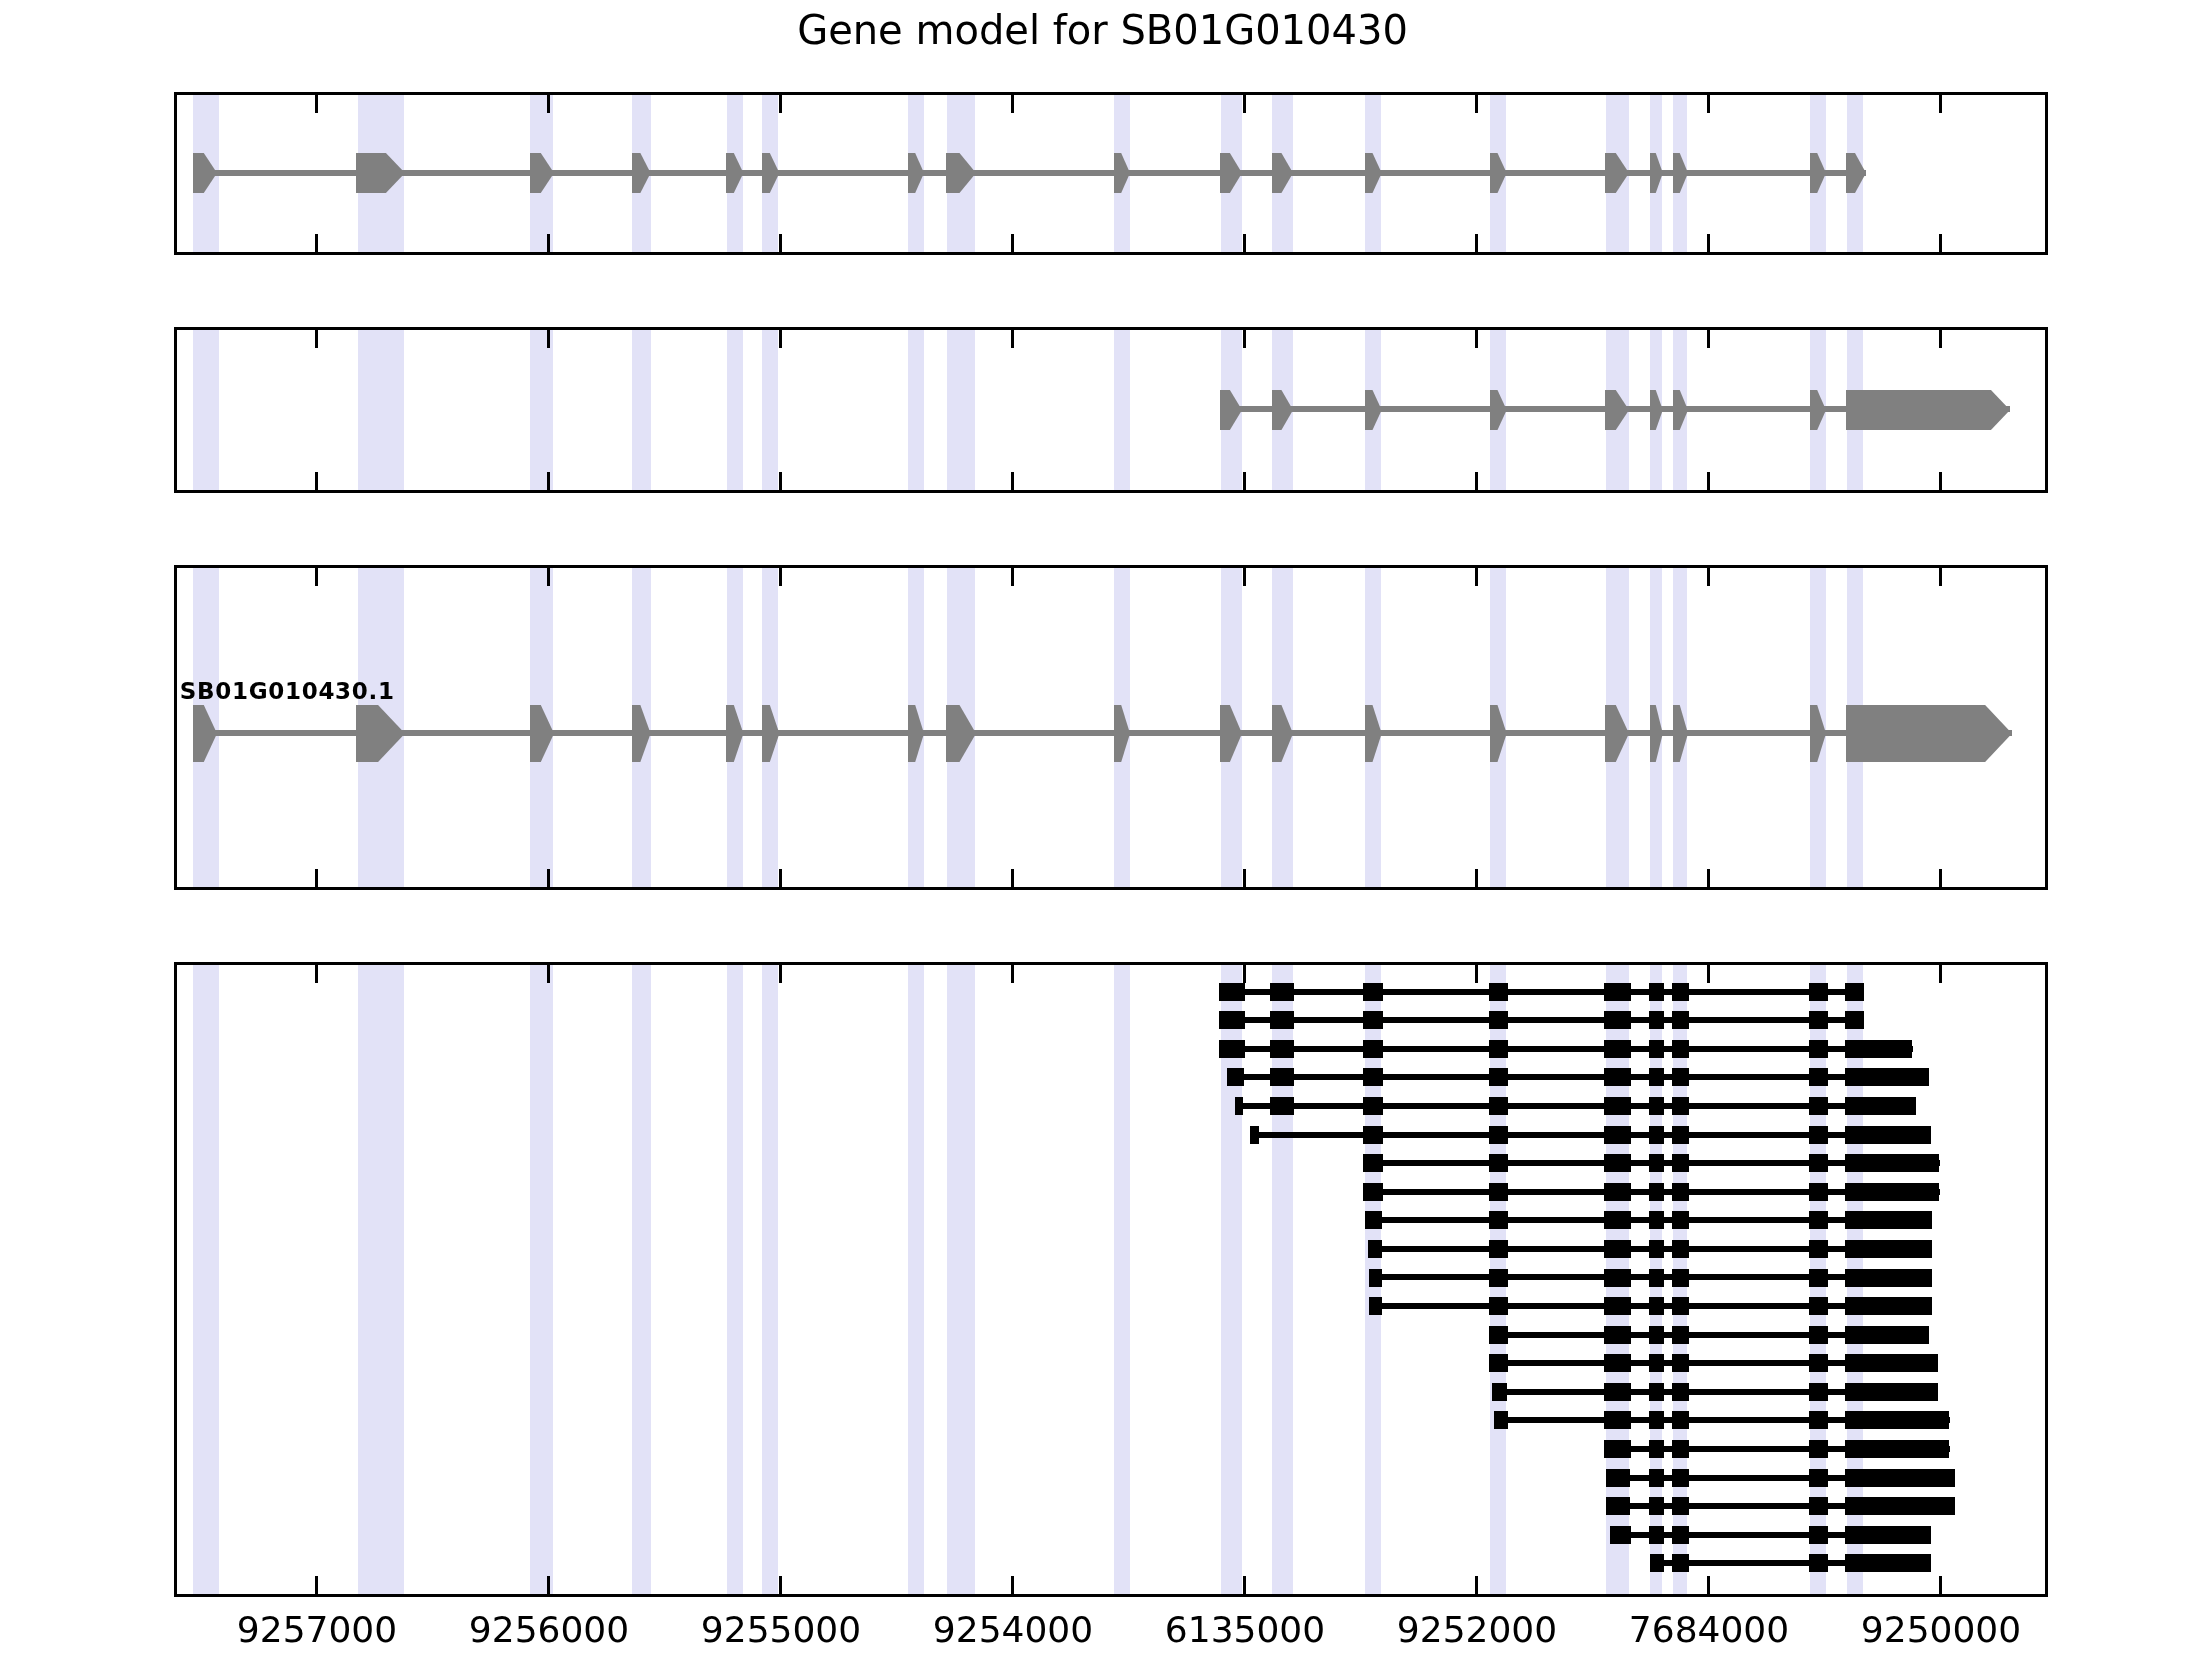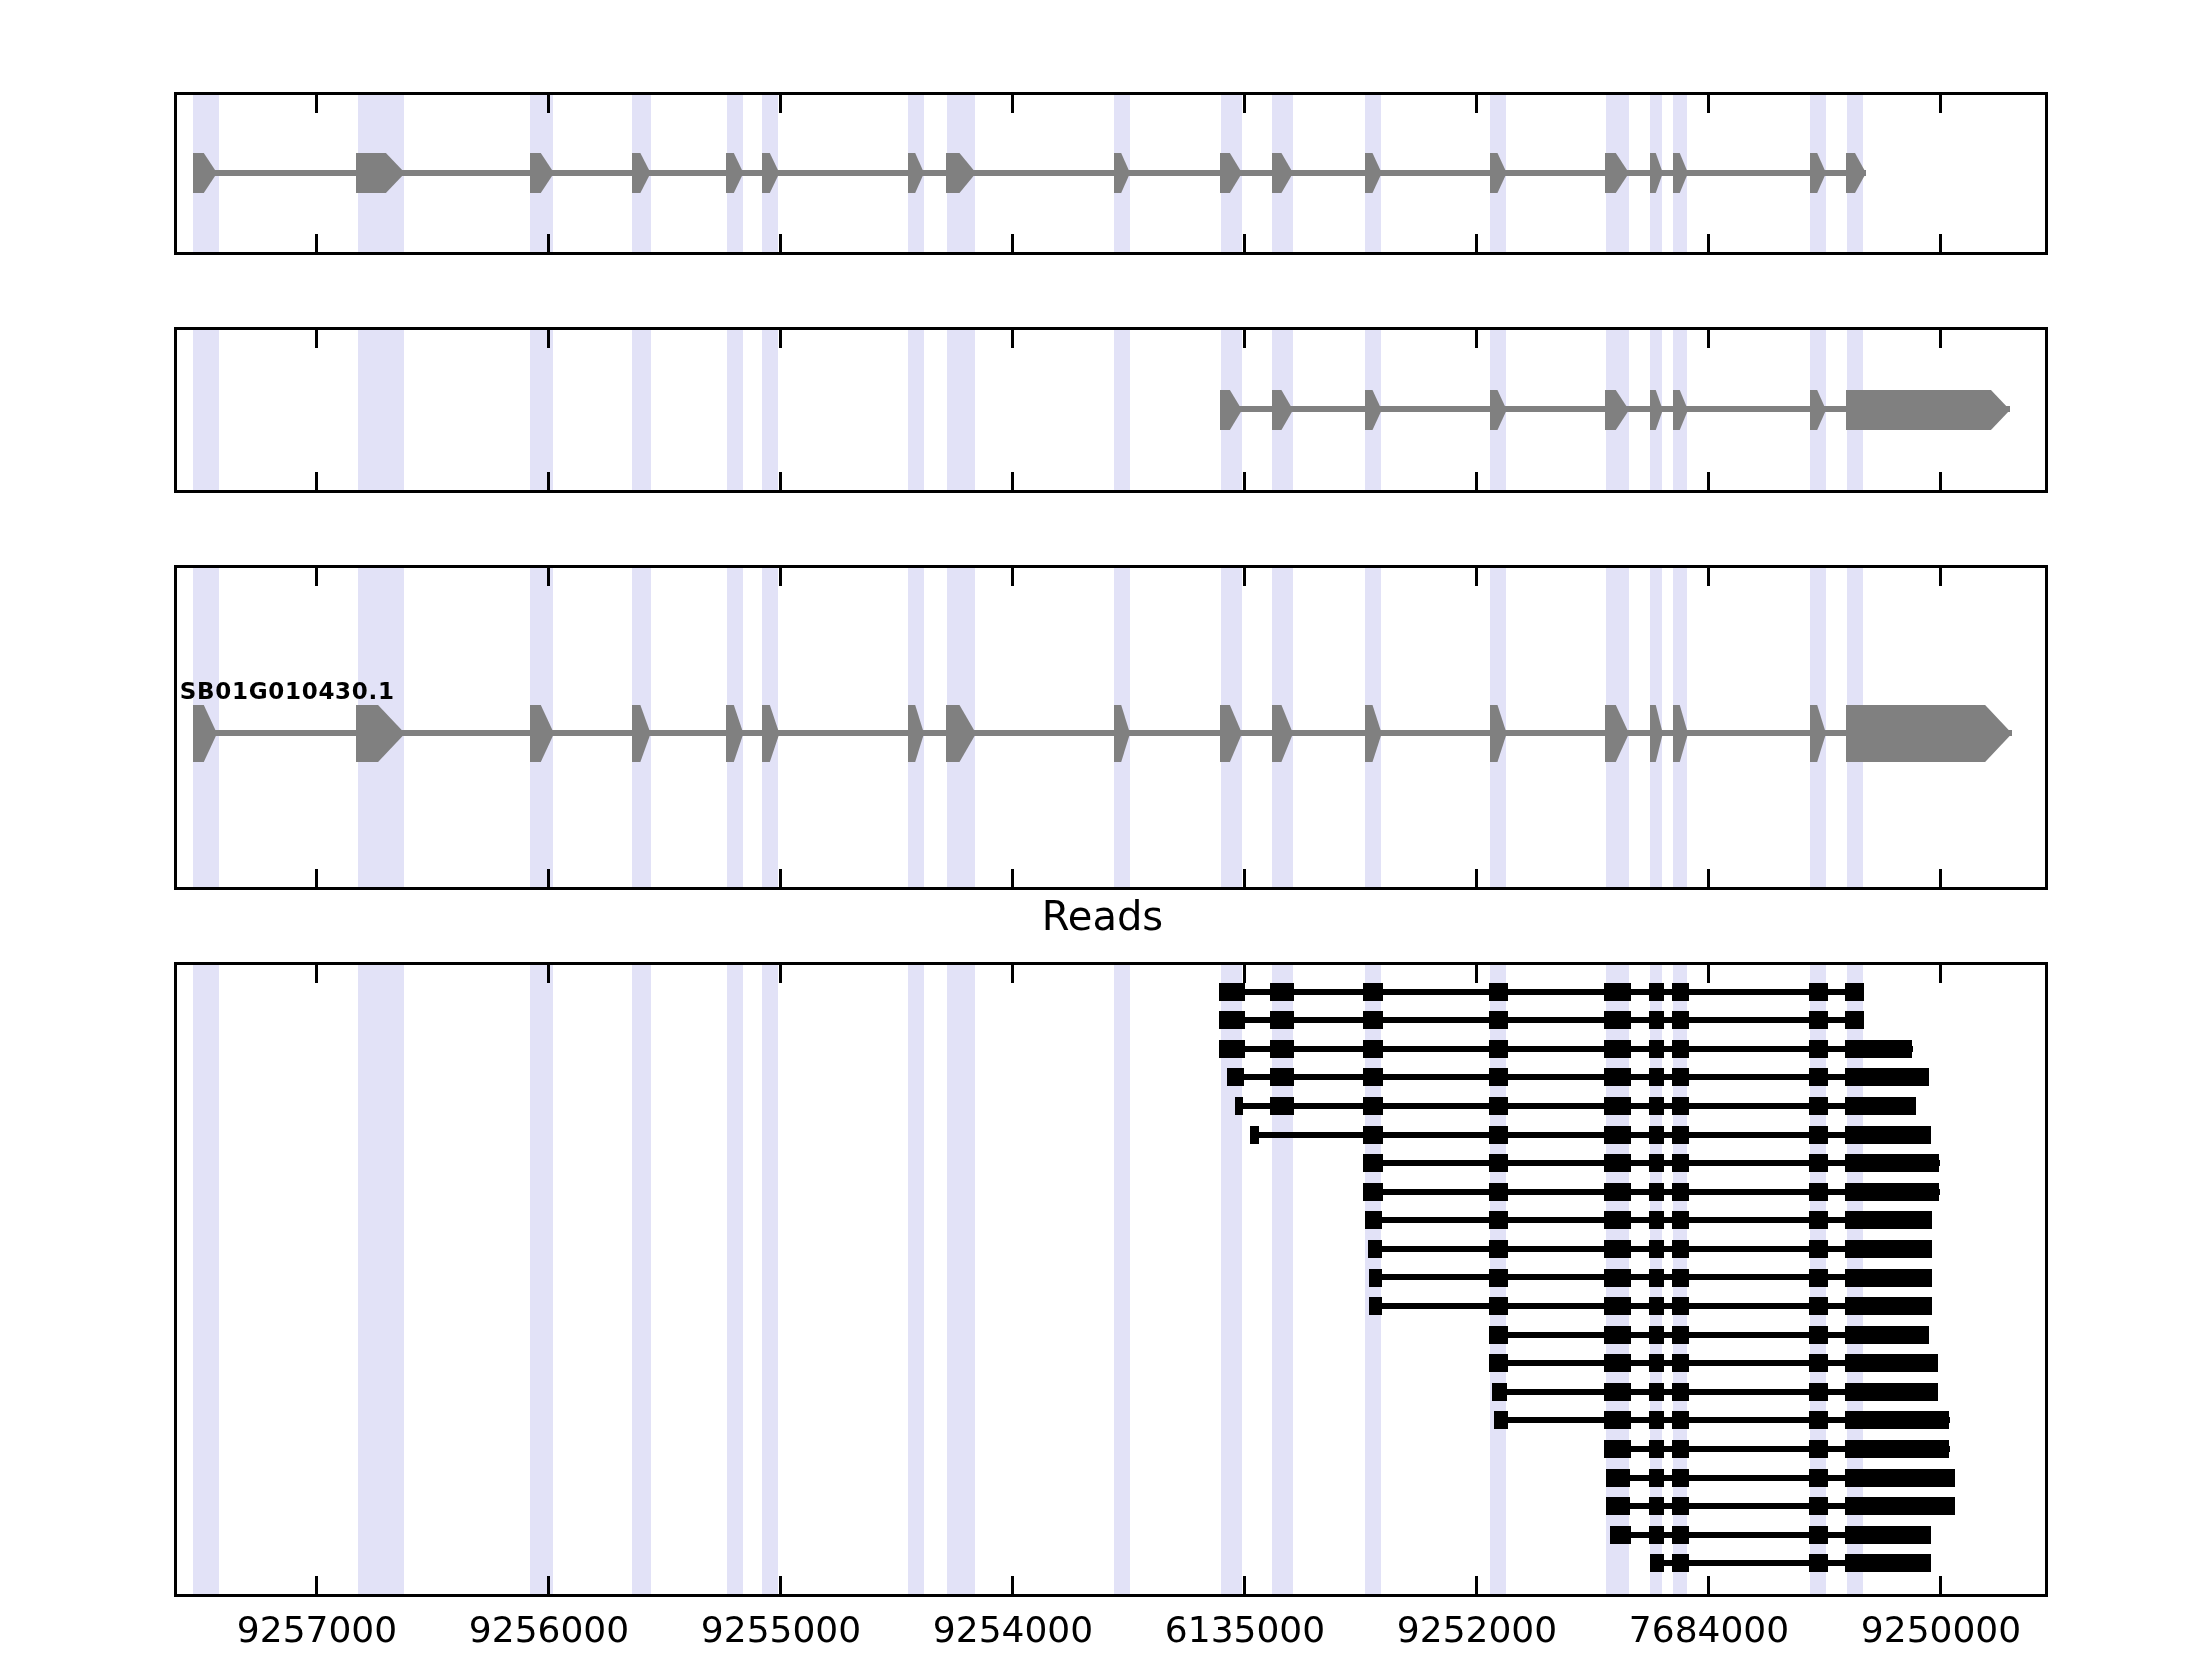--- a/index.html
+++ b/index.html
@@ -45,20 +45,21 @@
     font-family:"DejaVu Sans","Liberation Sans",sans-serif;
     text-align:center;white-space:nowrap;
     transform:translateX(-50%);
   }
 </style>
 </head>
 <body>
 
 <div id="stage">
 
+  <div class="panel-title" style="left:0;top:6.9px;width:2205px;">Gene model for SB01G010430</div>
   <div class="axes" id="ax-gene" style="left:174px;top:92px;width:1874px;height:163px;">
       <div class="hl" style="left: 16px; width: 25.5px;"></div>
       <div class="hl" style="left: 181px; width: 46px;"></div>
       <div class="hl" style="left: 353px; width: 23px;"></div>
       <div class="hl" style="left: 455px; width: 18.6px;"></div>
       <div class="hl" style="left: 550px; width: 16px;"></div>
       <div class="hl" style="left: 585px; width: 16px;"></div>
       <div class="hl" style="left: 731px; width: 16px;"></div>
       <div class="hl" style="left: 770px; width: 28px;"></div>
       <div class="hl" style="left: 937px; width: 16px;"></div>
@@ -205,21 +206,20 @@
       <div class="exon" style="left: 1188px; width: 16.7px; top: 137px; height: 57px; clip-path: polygon(0px 0px, 45% 0px, 100% 50%, 45% 100%, 0px 100%);"></div>
       <div class="exon" style="left: 1313px; width: 16.7px; top: 137px; height: 57px; clip-path: polygon(0px 0px, 45% 0px, 100% 50%, 45% 100%, 0px 100%);"></div>
       <div class="exon" style="left: 1428px; width: 24px; top: 137px; height: 57px; clip-path: polygon(0px 0px, 45% 0px, 100% 50%, 45% 100%, 0px 100%);"></div>
       <div class="exon" style="left: 1473px; width: 12.8px; top: 137px; height: 57px; clip-path: polygon(0px 0px, 45% 0px, 100% 50%, 45% 100%, 0px 100%);"></div>
       <div class="exon" style="left: 1496px; width: 15px; top: 137px; height: 57px; clip-path: polygon(0px 0px, 45% 0px, 100% 50%, 45% 100%, 0px 100%);"></div>
       <div class="exon" style="left: 1633px; width: 16px; top: 137px; height: 57px; clip-path: polygon(0px 0px, 45% 0px, 100% 50%, 45% 100%, 0px 100%);"></div>
       <div class="exon" style="left: 1669px; width: 166px; top: 137px; height: 57px; clip-path: polygon(0px 0px, 83.818% 0px, 100% 50%, 83.818% 100%, 0px 100%);"></div>
       <div class="iso-label" style="left: 2.8px; top: 110px;">SB01G010430.1</div>
     </div>
 
-  <div class="panel-title" style="left:0;top:893px;width:2205px;">Reads</div>
   <div class="axes" id="ax-reads" style="left:174px;top:962px;width:1874px;height:635px;">
       <div class="hl" style="left: 16px; width: 25.5px;"></div>
       <div class="hl" style="left: 181px; width: 46px;"></div>
       <div class="hl" style="left: 353px; width: 23px;"></div>
       <div class="hl" style="left: 455px; width: 18.6px;"></div>
       <div class="hl" style="left: 550px; width: 16px;"></div>
       <div class="hl" style="left: 585px; width: 16px;"></div>
       <div class="hl" style="left: 731px; width: 16px;"></div>
       <div class="hl" style="left: 770px; width: 28px;"></div>
       <div class="hl" style="left: 937px; width: 16px;"></div>

